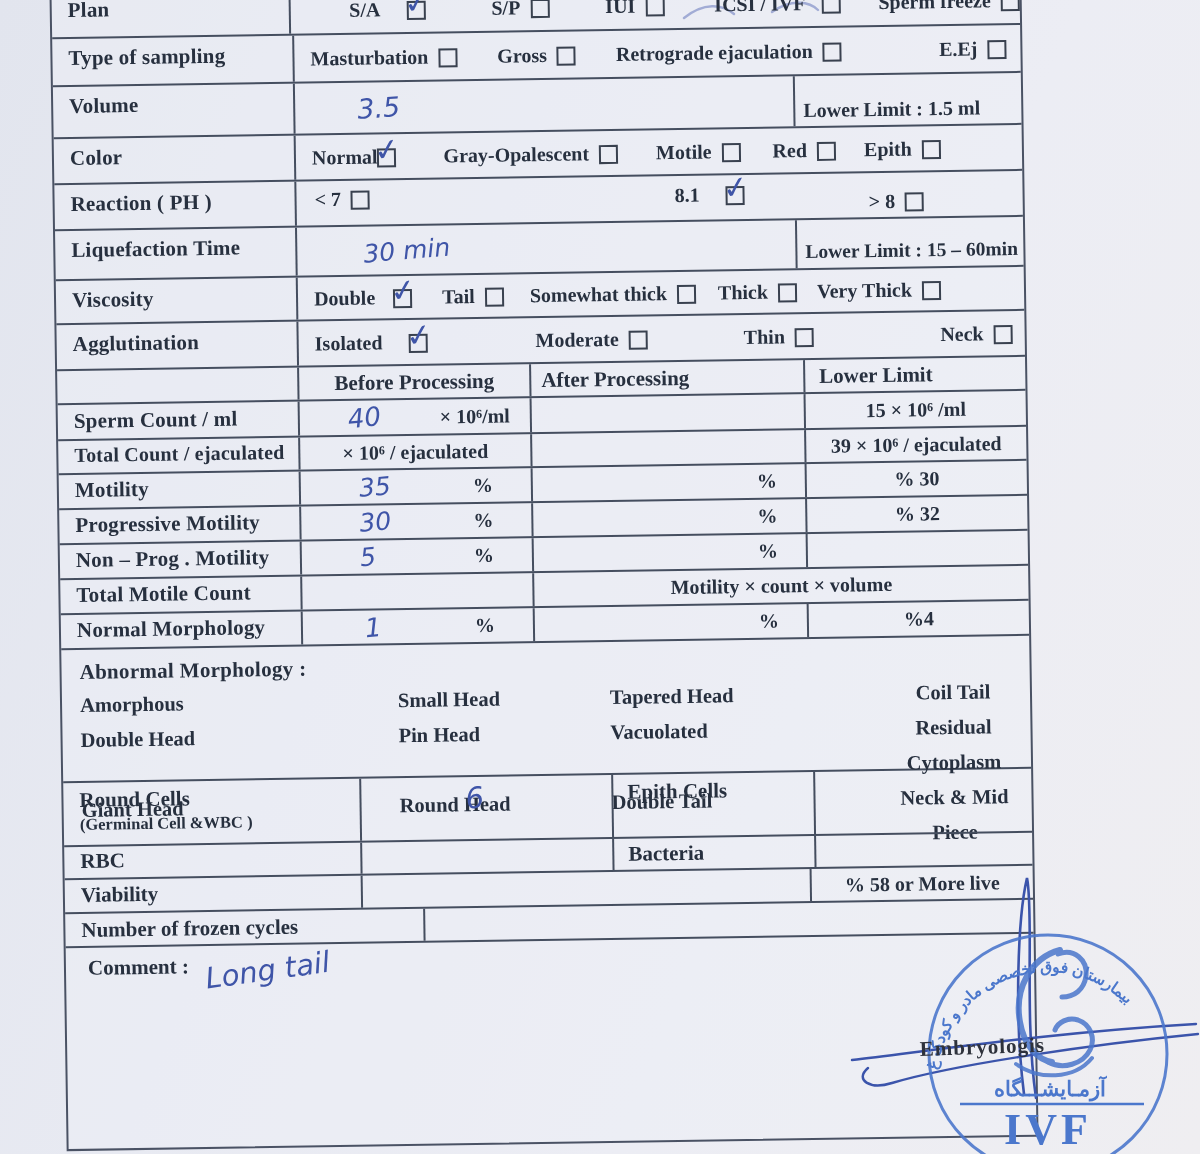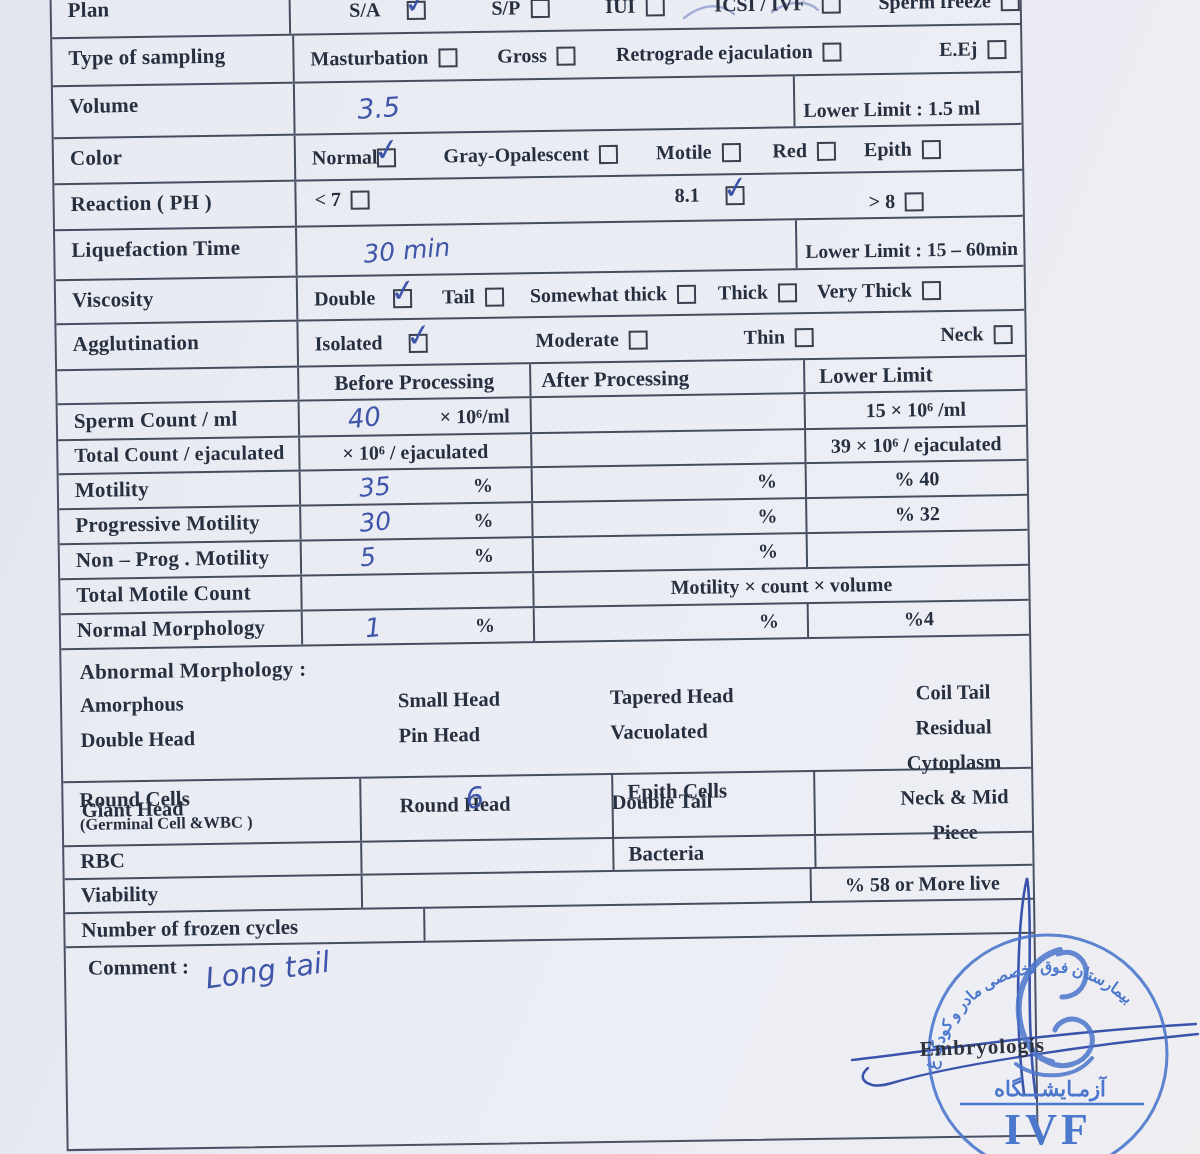--- a/index.html
+++ b/index.html
@@ -253,21 +253,21 @@
   <div class="row" style="height:35px;">
     <div class="c lab br" style="padding-top:3px;">Motility</div>
     <div class="c cell-before br" style="padding-left:58px;">
       <span class="hw" style="font-size:25px;transform:rotate(-4deg);">35</span>
       <span class="unit">%</span>
     </div>
     <div class="c cell-after br">
         <span class="u-after">%</span>
       </div>
     <div class="c cell-lower">
-        <span>% 40</span>
+        <span>% 30</span>
       </div>
   </div>
 
   <div class="row" style="height:35px;">
     <div class="c lab br" style="padding-top:3px;">Progressive Motility</div>
     <div class="c cell-before br" style="padding-left:58px;">
       <span class="hw" style="font-size:25px;transform:rotate(-4deg);">30</span>
       <span class="unit">%</span>
     </div>
     <div class="c cell-after br">

